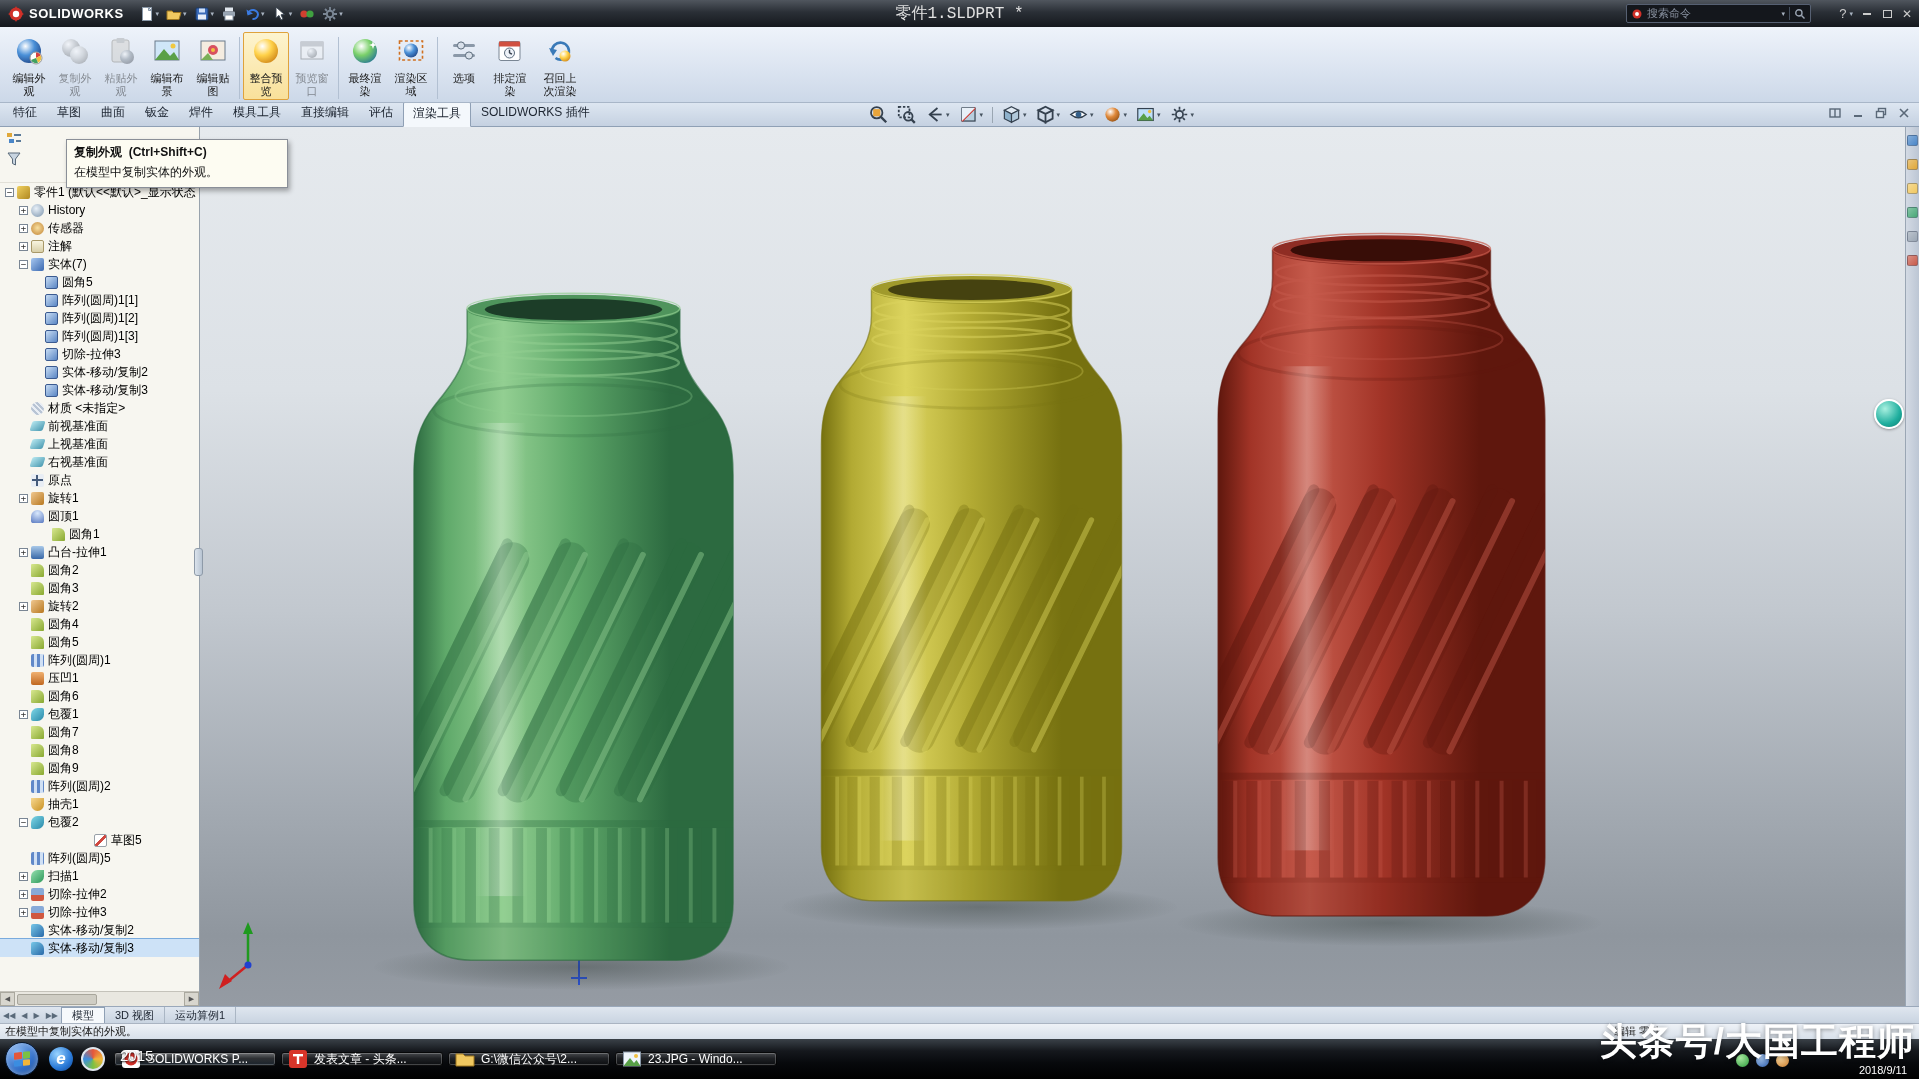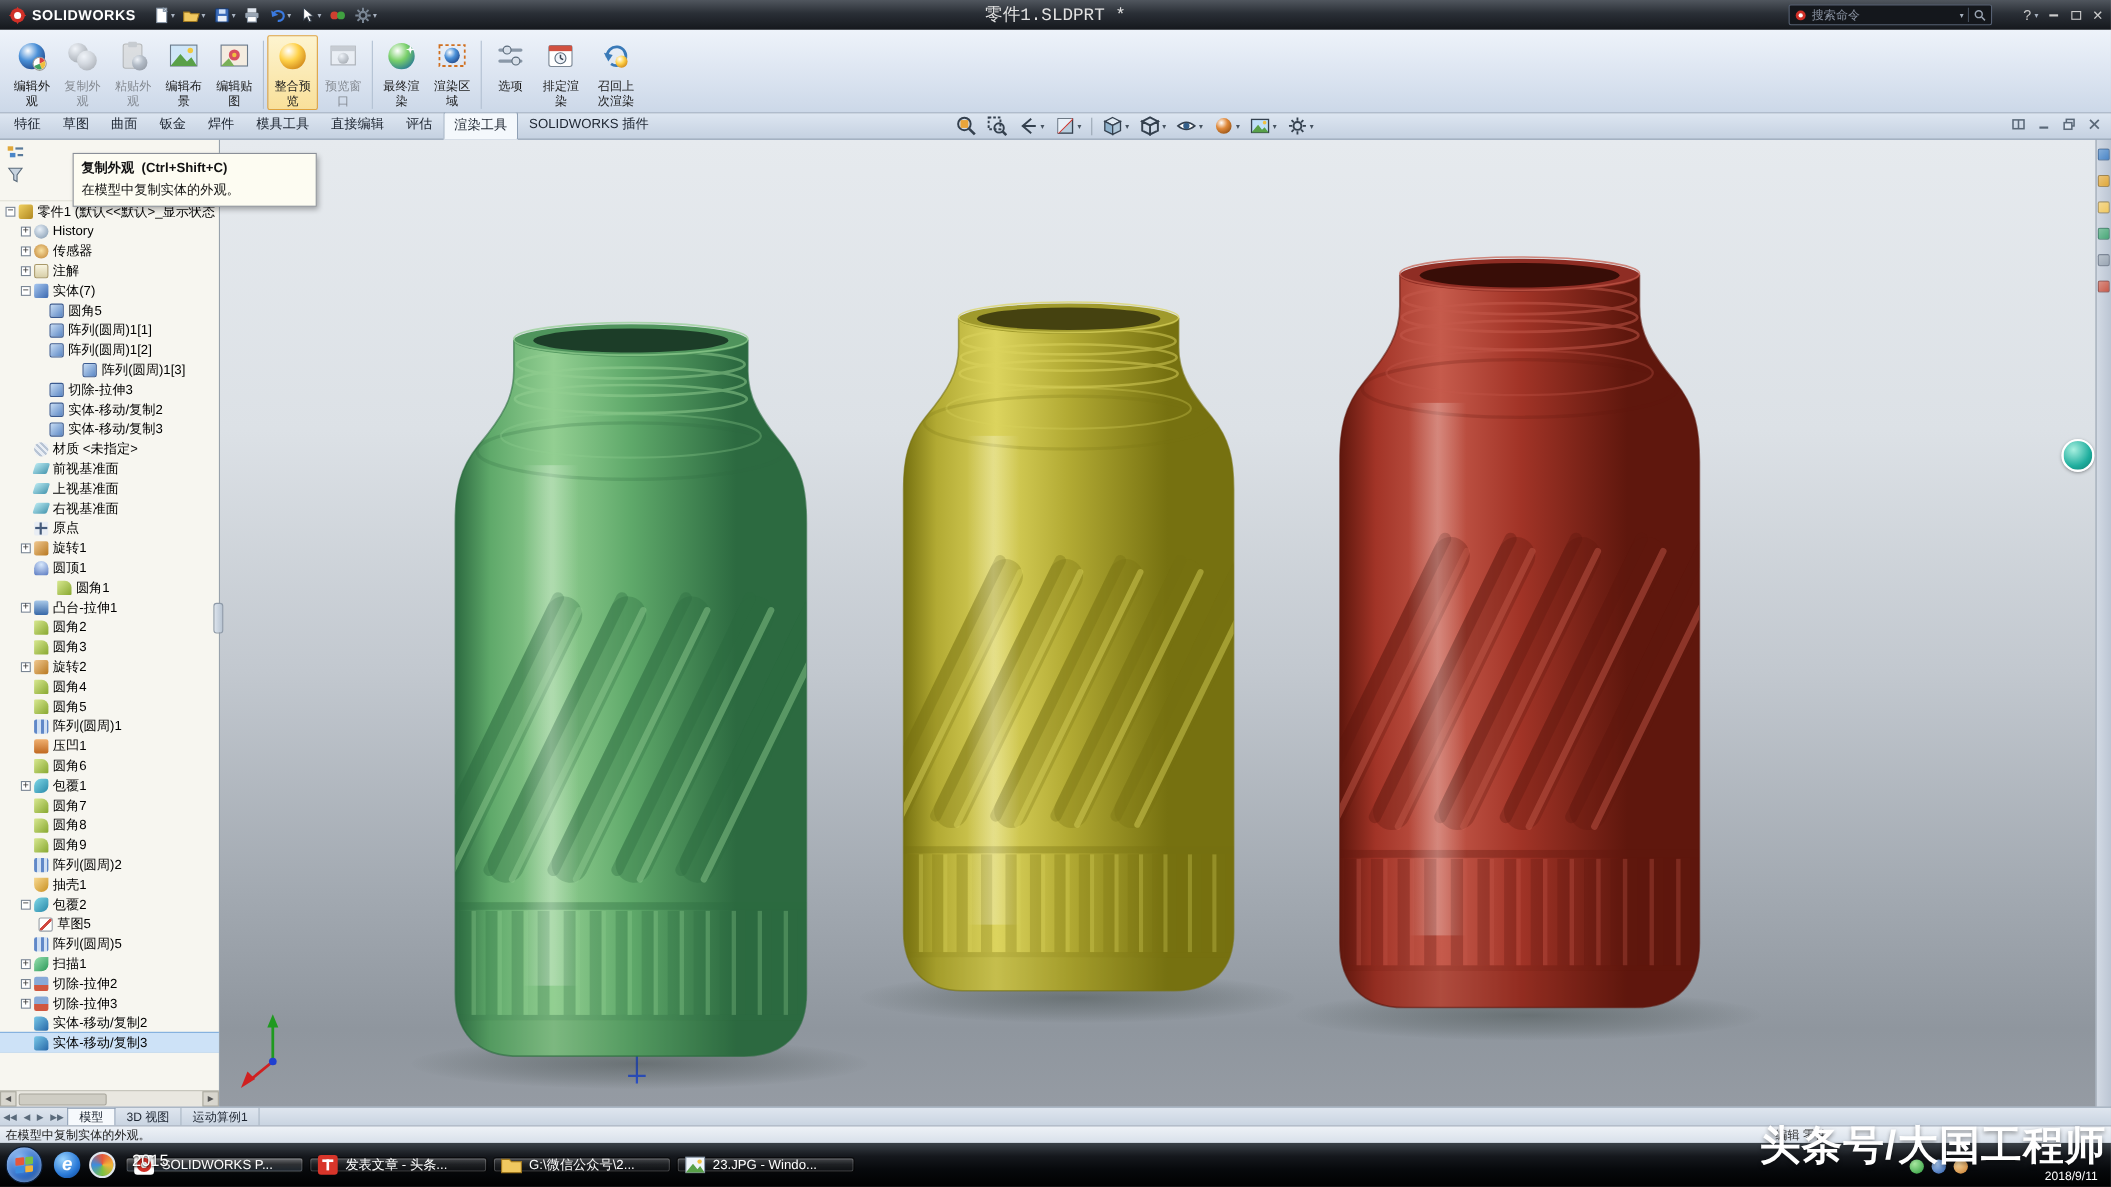--- a/index.html
+++ b/index.html
@@ -551,21 +551,21 @@
         <div class="titem" style="padding-left: 33px;">
           <span class="tspace"></span>
           <span class="ticon" data-i="body"></span>
           <span class="tlabel">阵列(圆周)1[1]</span>
         </div>
         <div class="titem" style="padding-left: 33px;">
           <span class="tspace"></span>
           <span class="ticon" data-i="body"></span>
           <span class="tlabel">阵列(圆周)1[2]</span>
         </div>
-        <div class="titem" style="padding-left: 33px; justify-content: center;">
+        <div class="titem" style="padding-left: 33px;">
           <span class="tspace"></span>
           <span class="ticon" data-i="body"></span>
           <span class="tlabel">阵列(圆周)1[3]</span>
         </div>
         <div class="titem" style="padding-left: 33px;">
           <span class="tspace"></span>
           <span class="ticon" data-i="body"></span>
           <span class="tlabel">切除-拉伸3</span>
         </div>
         <div class="titem" style="padding-left: 33px;">
@@ -691,21 +691,21 @@
         <div class="titem" style="padding-left: 19px;">
           <span class="tspace"></span>
           <span class="ticon" data-i="shell"></span>
           <span class="tlabel">抽壳1</span>
         </div>
         <div class="titem" style="padding-left: 19px;">
           <span class="texp">−</span>
           <span class="ticon" data-i="wrap"></span>
           <span class="tlabel">包覆2</span>
         </div>
-        <div class="titem" style="padding-left: 23px;">
+        <div class="titem" style="padding-left: 37px; margin-left: 45px;">
           <span class="tspace"></span>
           <span class="ticon" data-i="sketch"></span>
           <span class="tlabel">草图5</span>
         </div>
         <div class="titem" style="padding-left: 19px;">
           <span class="tspace"></span>
           <span class="ticon" data-i="pattern"></span>
           <span class="tlabel">阵列(圆周)5</span>
         </div>
         <div class="titem" style="padding-left: 19px;">

